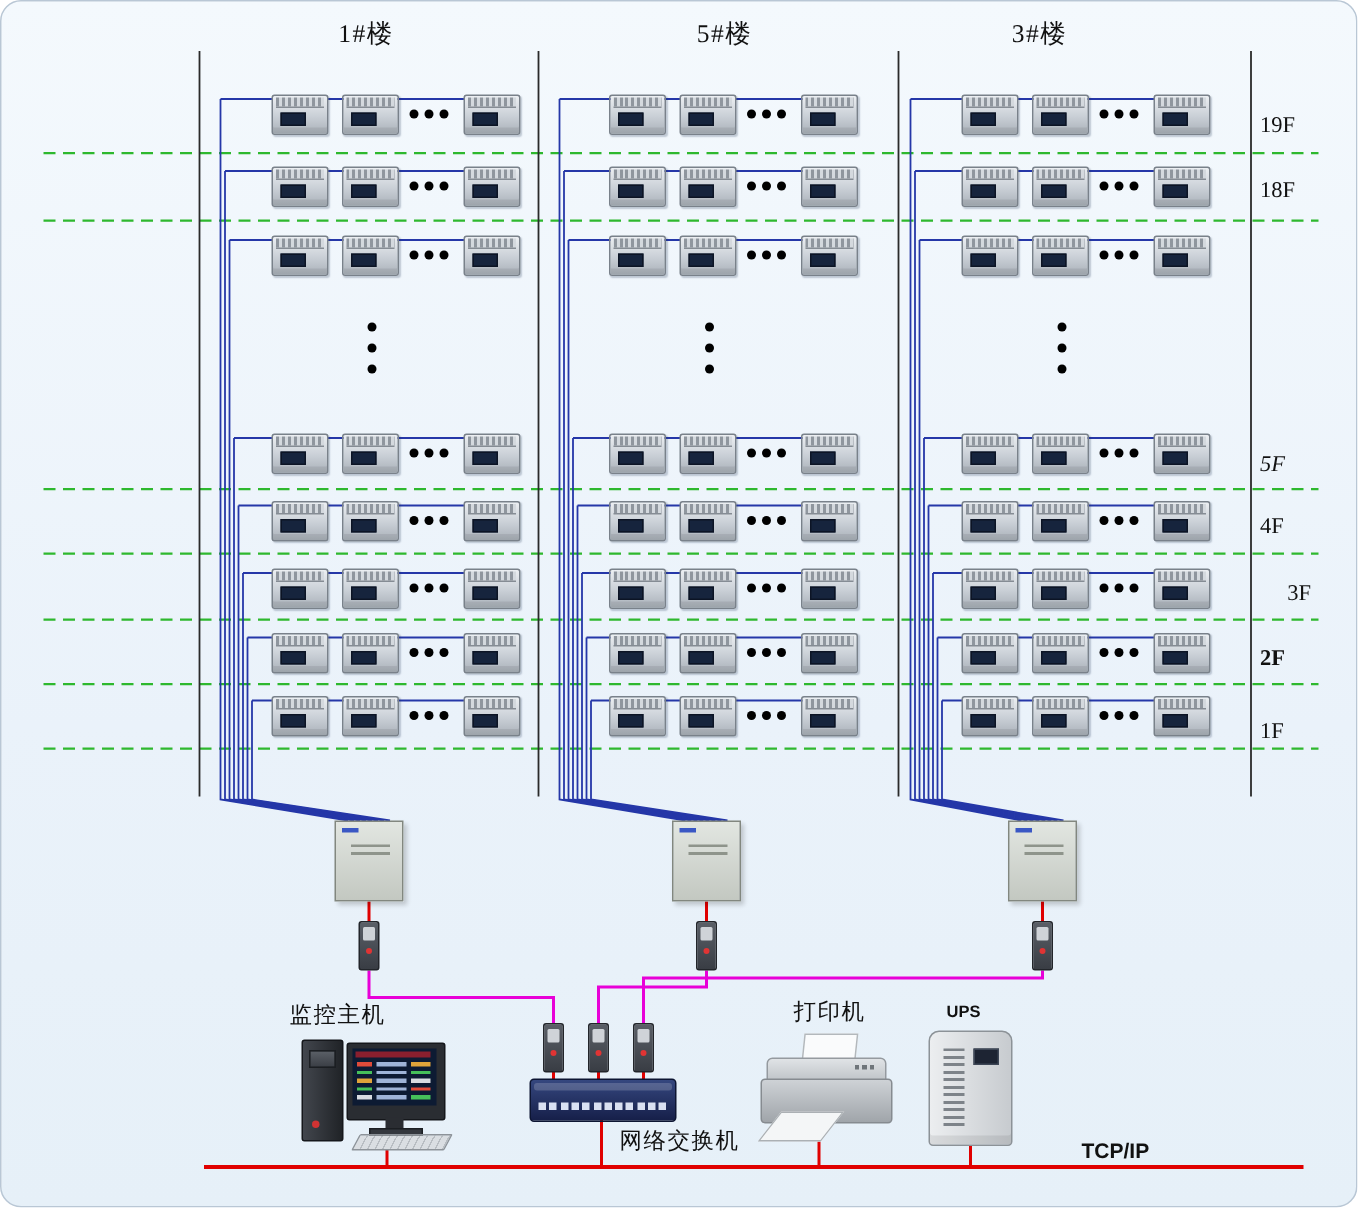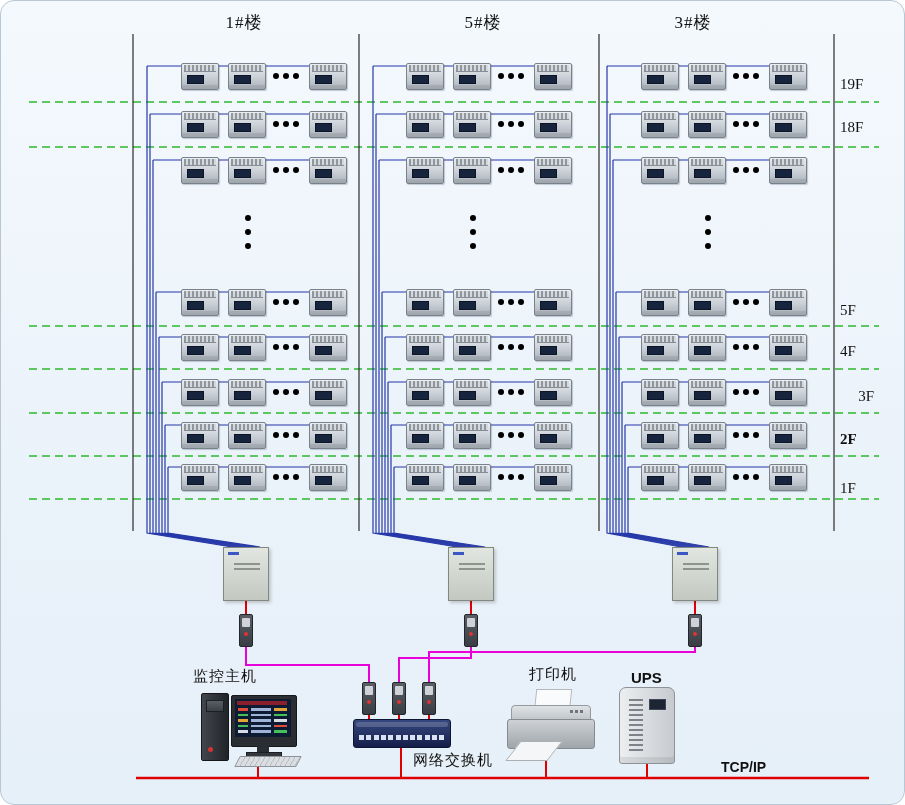--- a/index.html
+++ b/index.html
@@ -5,21 +5,21 @@
   html,body{margin:0;padding:0;background:#fff;font-family:"Liberation Serif","DejaVu Serif",serif;}
   #canvas{position:relative;width:905px;height:805px;box-sizing:border-box;
     background:linear-gradient(180deg,#f4f9fd 0%,#eaf2fa 60%,#e6f0f8 100%);
     border:1px solid #b9c7d5;border-radius:14px;overflow:hidden;}
   #wire-layer{position:absolute;left:0;top:0;}
   #device-layer{position:absolute;left:0;top:0;width:100%;height:100%;}
   #device-layer > div{position:absolute;}
   .bldg-label{width:76px;top:10px;text-align:center;font-size:17px;color:#111;letter-spacing:1px;}
   .floor-label{position:absolute;width:34px;font-size:15px;color:#111;}
   .dev-label{font-size:15px;color:#111;text-align:left;letter-spacing:1px;}
-  .dev-label.sans{font-family:"Liberation Sans","DejaVu Sans",sans-serif;font-weight:bold;font-size:15px;letter-spacing:0;}
+  .dev-label.sans{font-family:"Liberation Sans","DejaVu Sans",sans-serif;font-weight:bold;font-size:11px;letter-spacing:0;}
 
   .meter{position:absolute;width:38px;height:27px;box-sizing:border-box;border-radius:2px;
     background:linear-gradient(180deg,#eceff2 0%,#c9cfd6 55%,#aab1b9 100%);
     border:1px solid #79818a;box-shadow:1px 1px 1px rgba(40,60,90,.25), inset 0 -4px 0 rgba(0,0,0,.07);}
   .meter::before{content:"";position:absolute;left:2px;right:2px;top:1px;height:6px;
     background:repeating-linear-gradient(90deg,#8f969e 0 2px,#d4d9de 2px 4px);border-bottom:1px solid #858c94;}
   .meter::after{content:"";position:absolute;left:5px;top:11px;width:15px;height:7px;
     background:#16243d;border:1px solid #0c1425;}
 
   .dots-h{position:absolute;width:6px;height:6px;border-radius:50%;background:#000;
@@ -323,19 +323,19 @@
       <div class="meter" style="left: 768px; top: 463px;"></div>
       <div class="dots-h" style="left: 732px; top: 473px;"></div>
       <div class="dots-v" style="left: 704px; top: 214px;"></div>
       <div class="collector" style="left: 671px; top: 546px;"></div>
       <div class="converter" style="left: 687px; top: 613px;"></div>
       <div class="converter" style="left: 361px; top: 681px;"></div>
       <div class="converter" style="left: 391px; top: 681px;"></div>
       <div class="converter" style="left: 421px; top: 681px;"></div>
       <div class="floor-label" style="left: 839px; top: 75px;">19F</div>
       <div class="floor-label" style="left: 839px; top: 118px;">18F</div>
-      <div class="floor-label" style="left: 839px; top: 301px;">5F</div>
+      <div class="floor-label" style="left: 839px; top: 301px; font-style: italic;">5F</div>
       <div class="floor-label" style="left: 839px; top: 342px;">4F</div>
       <div class="floor-label" style="left: 839px; top: 387px; text-align: right;">3F</div>
       <div class="floor-label" style="left: 839px; top: 430px; font-weight: bold;">2F</div>
       <div class="floor-label" style="left: 839px; top: 479px;">1F</div>
     </div>
 </div>
 
 </body></html>

